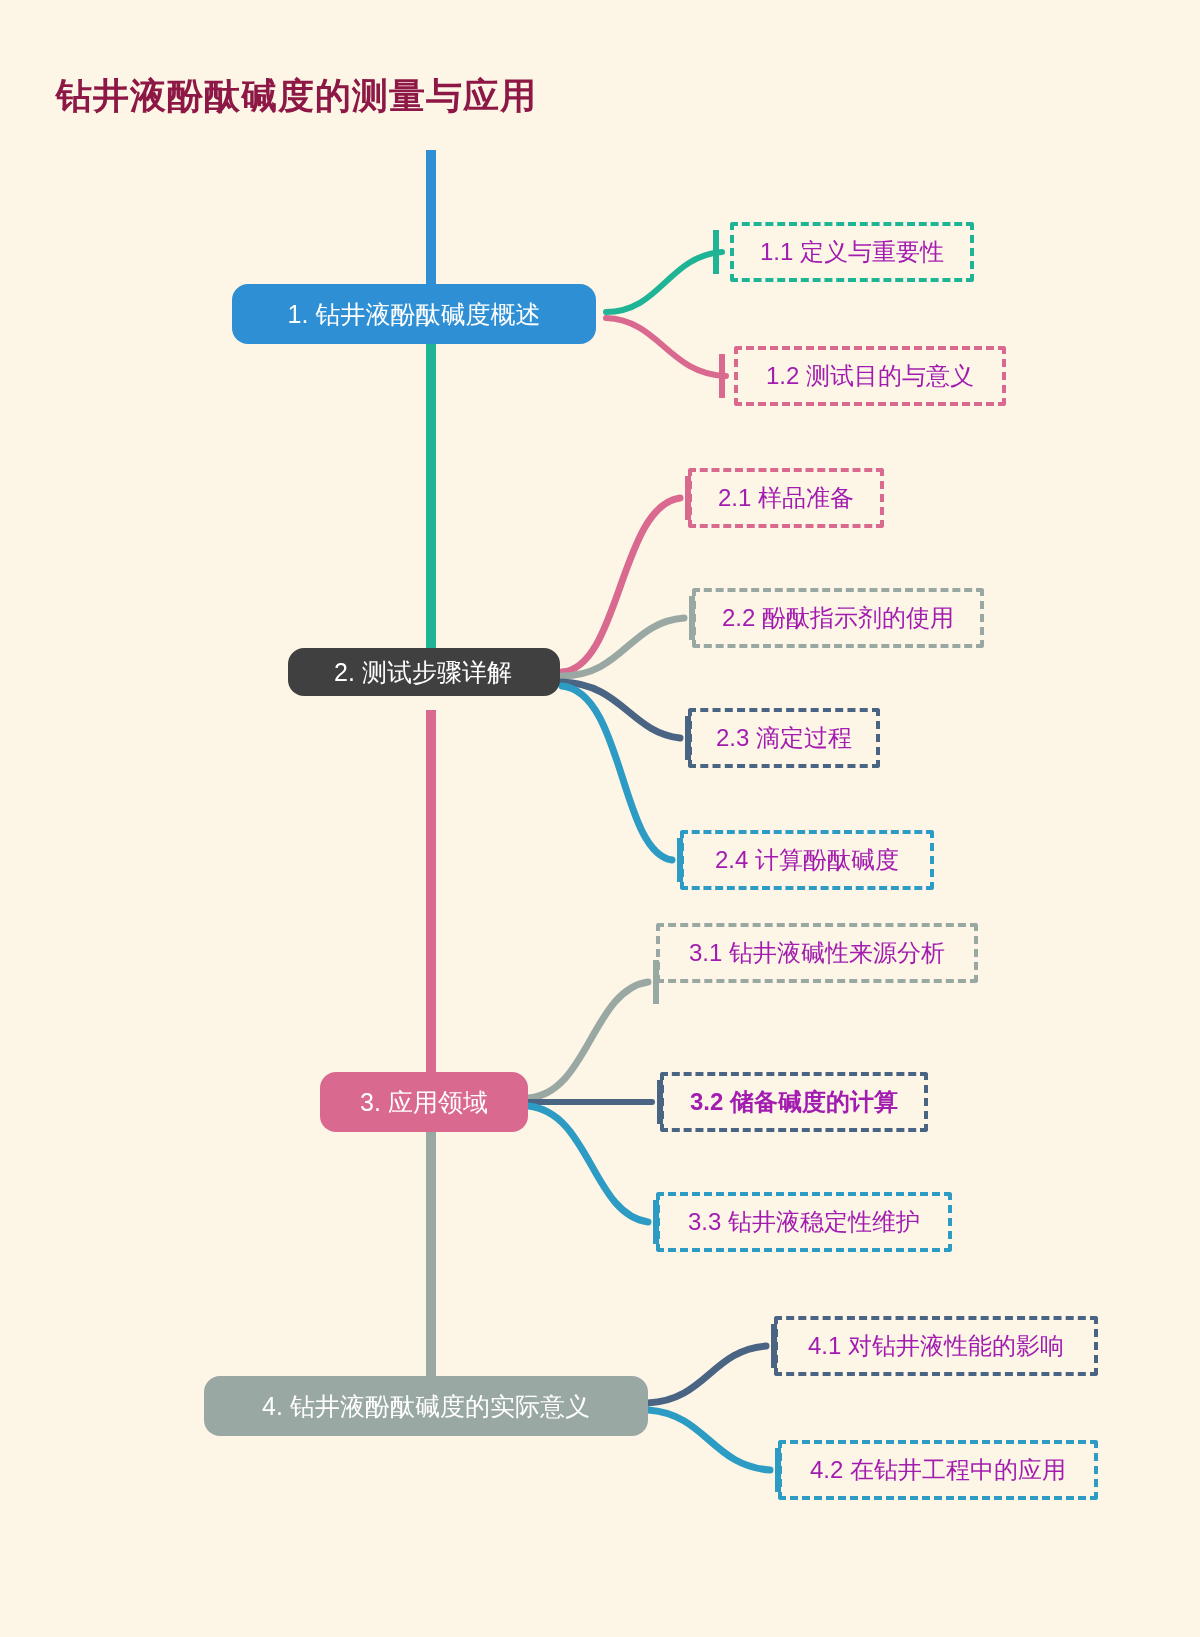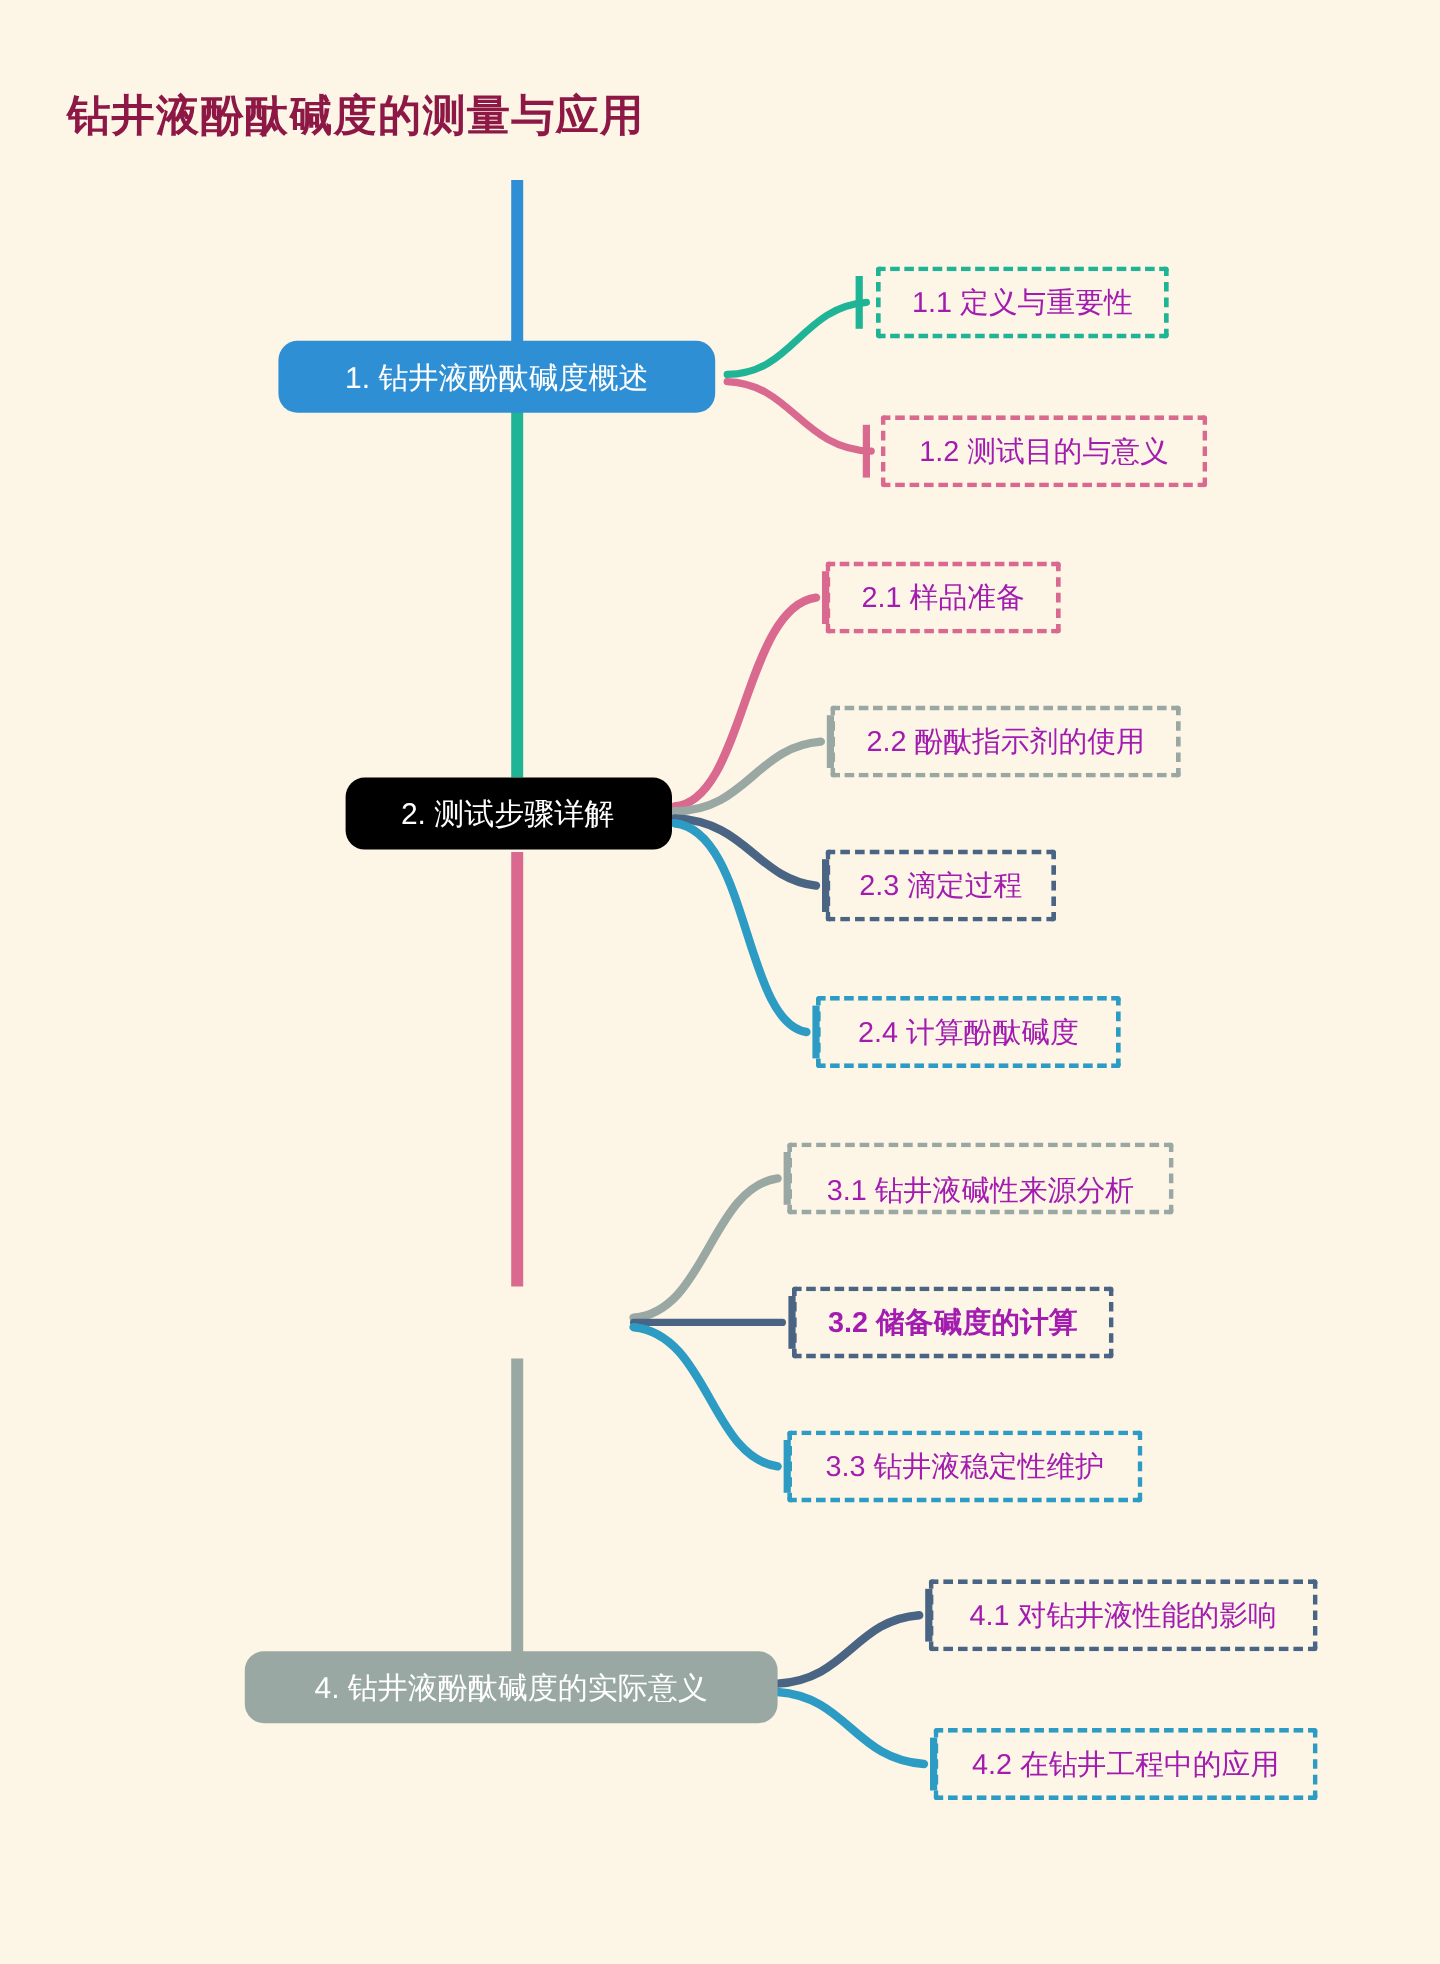--- a/index.html
+++ b/index.html
@@ -115,37 +115,40 @@
   <div class="mnode" style="left:232px; top:284px; width:364px; height:60px; background:#2f8fd4;">
     <span>1. 钻井液酚酞碱度概述</span>
   </div>
   <div class="leaf" style="left:730px; top:222px; width:244px; height:60px; border-color:#1fb496;">
     <span>1.1 定义与重要性</span>
   </div>
   <div class="leaf" style="left:734px; top:346px; width:272px; height:60px; border-color:#d9698f;">
     <span>1.2 测试目的与意义</span>
   </div>
 
-  <div class="mnode" style="left:288px; top:648px; width:272px; height:60px; background:#000000;padding-left:20px;">
+  <div class="mnode" style="left:288px; top:648px; width:272px; height:48px; background:#404040;padding-left:20px;">
     <span>2. 测试步骤详解</span>
   </div>
   <div class="leaf" style="left:688px; top:468px; width:196px; height:60px; border-color:#d9698f;">
     <span>2.1 样品准备</span>
   </div>
   <div class="leaf" style="left:692px; top:588px; width:292px; height:60px; border-color:#9aa8a4;">
     <span>2.2 酚酞指示剂的使用</span>
   </div>
   <div class="leaf" style="left:688px; top:708px; width:192px; height:60px; border-color:#4a6484;">
     <span>2.3 滴定过程</span>
   </div>
   <div class="leaf" style="left:680px; top:830px; width:254px; height:60px; border-color:#2d9cc4;">
     <span>2.4 计算酚酞碱度</span>
   </div>
 
-  <div class="leaf" style="left:656px; top:952px; width:322px; height:60px; border-color:#9aa8a4;align-items:flex-end;">
+  <div class="mnode" style="left:320px; top:1072px; width:208px; height:60px; background:#d9698f;">
+    <span>3. 应用领域</span>
+  </div>
+  <div class="leaf" style="left:656px; top:923px; width:322px; height:60px; border-color:#9aa8a4;">
     <span>3.1 钻井液碱性来源分析</span>
   </div>
   <div class="leaf" style="left:660px; top:1072px; width:268px; height:60px; border-color:#4a6484;font-weight:bold;">
     <span>3.2 储备碱度的计算</span>
   </div>
   <div class="leaf" style="left:656px; top:1192px; width:296px; height:60px; border-color:#2d9cc4;">
     <span>3.3 钻井液稳定性维护</span>
   </div>
 
   <div class="mnode" style="left:204px; top:1376px; width:444px; height:60px; background:#9aa8a4;">

